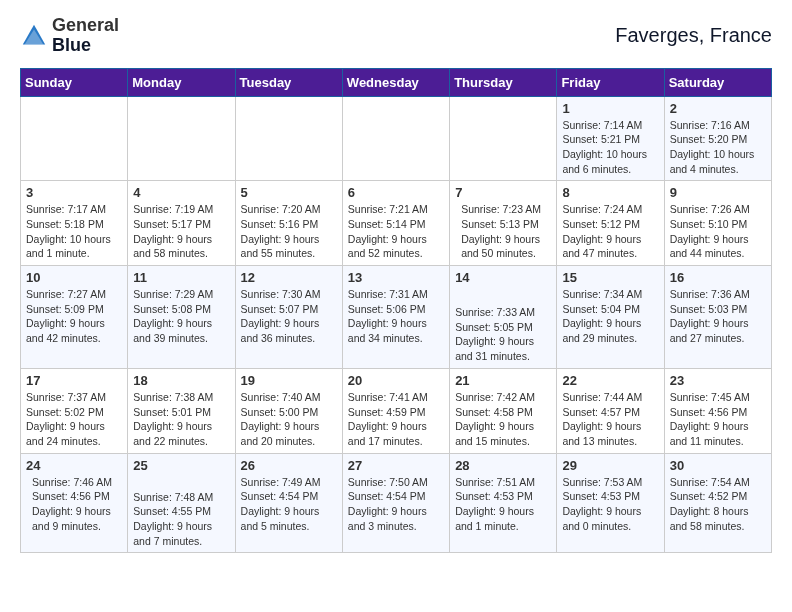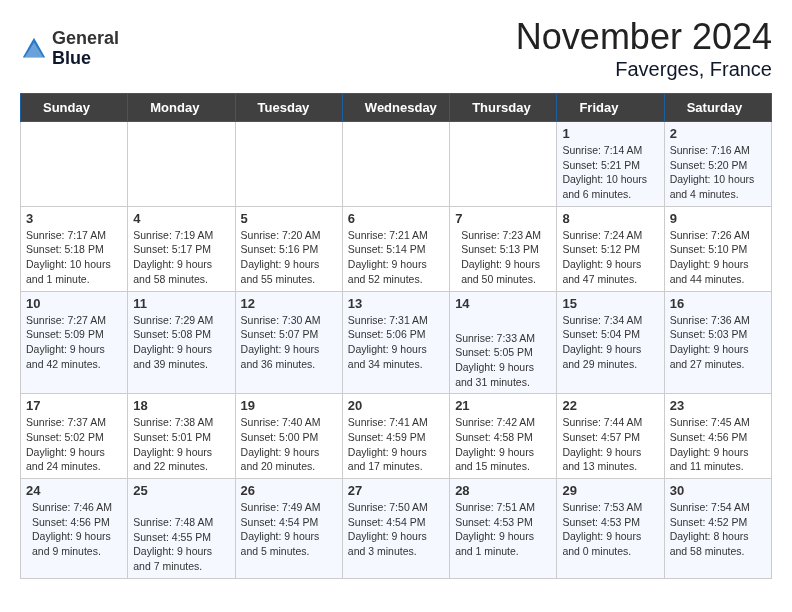--- a/index.html
+++ b/index.html
@@ -51,25 +51,25 @@
     .location {
       font-size: 20px;
       color: #0f172a;
     }
     table {
       width: 100%;
       border-collapse: collapse;
       table-layout: fixed;
     }
     thead tr th {
-      background: #404040;
+      background: #4c1d95;
       color: #fff;
       font-size: 13px;
       font-weight: bold;
-      padding: 6px 22px;
+      padding: 6px 4px;
       text-align: left;
       border: 1px solid #1a5fa0;
     }
     tbody tr td {
       border: 1px solid #ccc;
       vertical-align: top;
       padding: 4px 5px;
       font-size: 11px;
       color: #333;
       height: 80px;
@@ -103,21 +103,20 @@
     <svg class="logo-icon" viewBox="0 0 30 30">
       <polygon points="15,3 27,24 3,24" fill="#2979c7"></polygon>
       <polygon points="15,8 25,24 5,24" fill="#fff" opacity="0.3"></polygon>
     </svg>
     <div class="logo-text">
       <span class="logo-general">General</span>
       <span class="logo-blue">Blue</span>
     </div>
   </div>
   <div class="title-area">
-    <div class="month-title">November 2024</div>
     <div class="location">Faverges, France</div>
   </div>
 </div>
 
 <table>
   <thead>
     <tr id="header-row">
         <th>Sunday</th>
         <th>Monday</th>
         <th>Tuesday</th>

